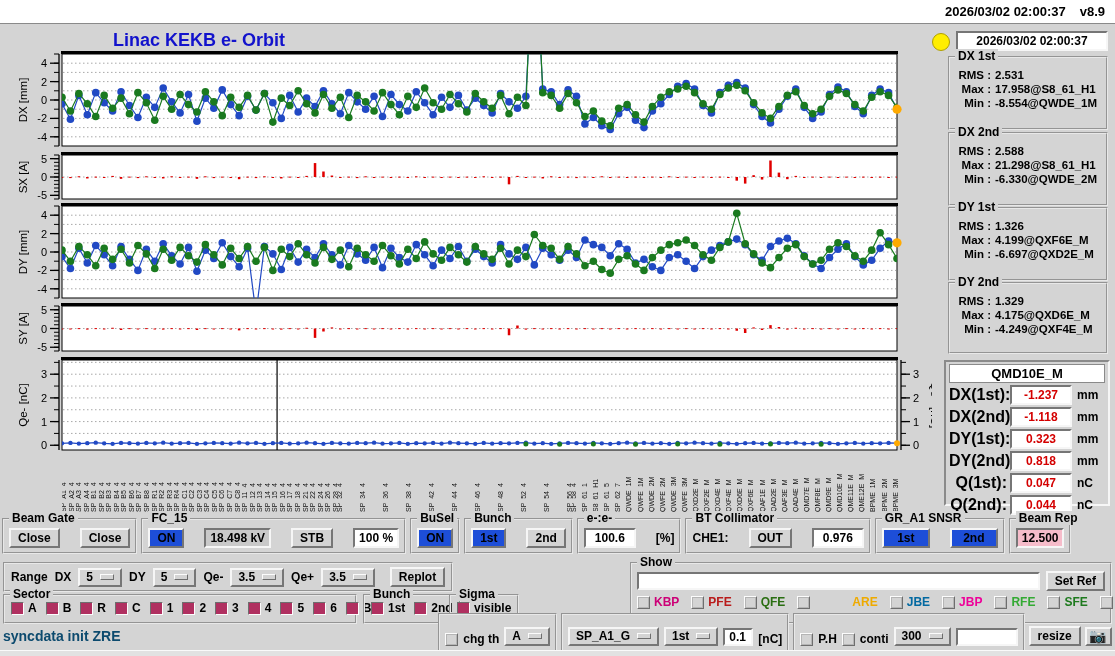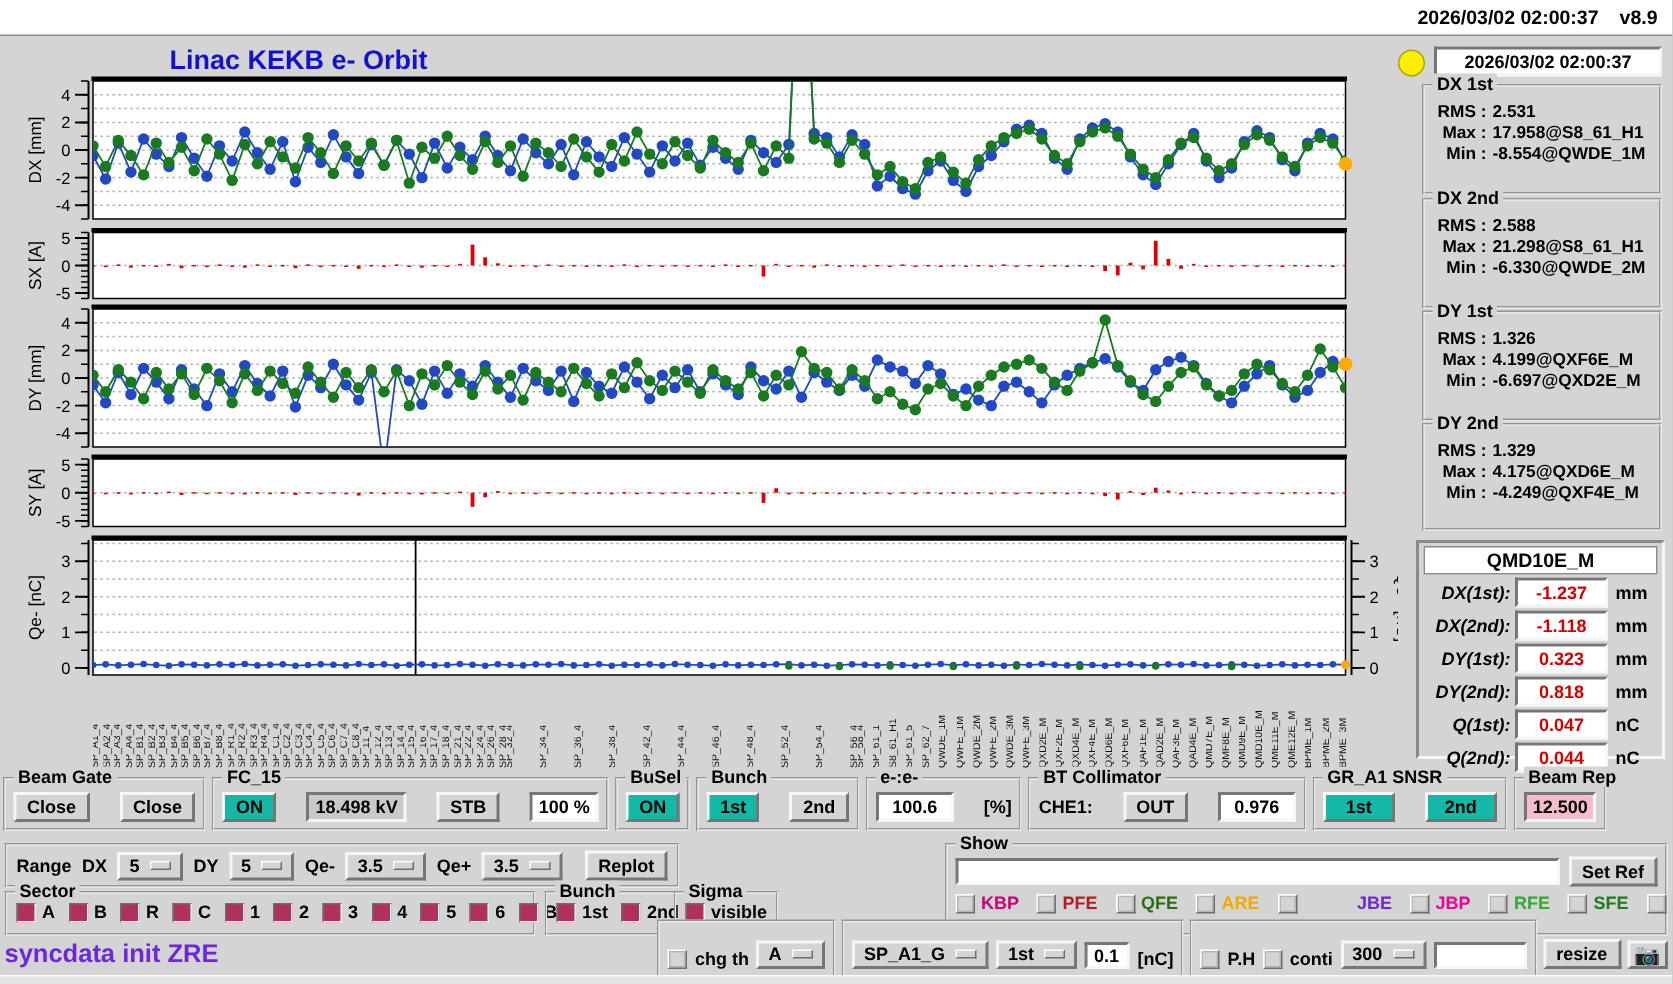--- a/index.html
+++ b/index.html
@@ -13,38 +13,38 @@
         background:#ffee00;border:1px solid #b0a000;}
   .disp{background:#fff;border-top:2px solid #767676;border-left:2px solid #767676;
         border-bottom:2px solid #f6f6f6;border-right:2px solid #f6f6f6;
         font-weight:bold;font-size:12px;padding:0 4px;line-height:16px;color:#000;box-sizing:border-box;}
   .disp.gray{background:#c9c9c9;}
   .disp.pink{background:#f6bcca;}
   .disp.red{color:#d40000;text-align:center;}
   .btn{background:#d4d4d4;border-top:2px solid #f6f6f6;border-left:2px solid #f6f6f6;
        border-bottom:2px solid #767676;border-right:2px solid #767676;
        font-weight:bold;font-size:12px;padding:0 7px;line-height:16px;color:#000;cursor:pointer;box-sizing:border-box;white-space:nowrap;}
-  .btn.green{background:#14b8a6;}
+  .btn.green{background:#1d4ed8;}
   .side-time{position:absolute;left:956px;top:31px;width:152px;height:20px;text-align:center;}
   .grp{position:relative;border:2px groove #e8e8e8;box-sizing:border-box;}
   .grp-title{position:absolute;top:-9px;left:5px;background:#d4d4d4;padding:0 3px;
              font-weight:bold;font-size:12px;white-space:nowrap;color:#000;}
   
   .sgrp{position:absolute;left:948px;width:160px;padding:9px 4px 2px 4px;}
   .stat-line{display:flex;font-size:11.5px;font-weight:bold;margin:2px 0;color:#000;}
   .stat-line .sl{width:37px;text-align:right;margin-right:4px;flex:0 0 auto;}
   
   .qmd{position:absolute;left:944px;top:360px;width:166px;height:146px;
        border-top:2px solid #8a8a8a;border-left:2px solid #8a8a8a;
        border-bottom:2px solid #f6f6f6;border-right:2px solid #f6f6f6;
        padding:2px 3px;box-sizing:border-box;background:#d4d4d4;}
   .qmd-title{background:#fff;border:1px solid #8a8a8a;text-align:center;font-weight:bold;
              font-size:13px;line-height:17px;margin-bottom:2px;}
   .qmd-row{display:flex;align-items:center;margin:2px 0;}
-  .qmd-row .ql{width:58px;text-align:right;font-weight:bold;font-size:12px;margin-right:3px;flex:0 0 auto;font-style:italic;}
+  .qmd-row .ql{width:58px;text-align:right;font-weight:bold;font-size:16px;margin-right:3px;flex:0 0 auto;}
   .qmd-row .qv{width:62px;flex:0 0 auto;}
   .qmd-row .qu{font-weight:bold;font-size:12px;margin-left:5px;}
   
   .chart{position:absolute;left:17px;}
   .xlabels{position:absolute;left:62px;top:452px;width:836px;height:60px;display:flex;overflow:hidden;}
   .xgroup{display:flex;justify-content:space-between;overflow:hidden;height:60px;}
   .xg-left{width:33%;}.xg-mid{width:28%;}.xg-right{width:39%;}
   .xlabel{writing-mode:vertical-rl;transform:rotate(180deg);font-size:7px;line-height:6px;
           white-space:nowrap;height:60px;overflow:hidden;flex:0 0 auto;margin:0 -1px;color:#111;}
   
@@ -69,21 +69,21 @@
       border-bottom:1px solid #6e6e6e;border-right:1px solid #6e6e6e;}
   .range-grp{position:absolute;left:3px;top:562px;height:30px;padding:4px 6px;}
   .sector-grp{position:absolute;left:3px;top:594px;width:354px;height:30px;padding:5px 6px;}
   .bunch-grp{position:absolute;left:363px;top:594px;height:30px;padding:5px 6px;}
   .sigma-grp{position:absolute;left:449px;top:594px;height:30px;padding:5px 6px;}
   .show-grp{position:absolute;left:630px;top:562px;width:482px;height:62px;padding:7px 5px 3px 5px;
             display:flex;flex-direction:column;gap:4px;align-items:stretch;}
   .show-row{display:flex;align-items:center;gap:6px;}
   .statusbar{position:absolute;left:0;top:622px;width:1115px;height:28px;display:flex;
              align-items:center;padding:0 3px;box-sizing:border-box;gap:4px;}
-  .status-msg{flex:1;font-weight:bold;font-size:17px;color:#6d28d9;}
+  .status-msg{flex:1;font-weight:bold;font-size:14px;color:#0c4a6e;}
   .sbgrp{border:2px groove #e8e8e8;display:flex;align-items:flex-end;gap:5px;padding:12px 5px;background:#d4d4d4;}
   .cam{font-size:14px;line-height:15px;padding:0 3px;}
   .bottom-strip{position:absolute;left:0;top:650px;width:1115px;height:6px;background:#e2e2e2;border-top:1px solid #fafafa;}
   input.disp{outline:none;}
   svg text{font-family:"Liberation Sans",sans-serif;}
 </style>
 </head>
 <body>
 
 <div class="app">
@@ -1360,25 +1360,25 @@
           <span class="cb-item">
             <span class="cb"></span>
             <span class="cb-label" style="color: #b91c1c;">PFE</span>
           </span>
           <span class="cb-item">
             <span class="cb"></span>
             <span class="cb-label" style="color: rgb(42, 110, 18);">QFE</span>
           </span>
           <span class="cb-item">
             <span class="cb"></span>
-            <span class="cb-label" style="color: rgb(238, 170, 0);">ARE</span>
+            <span class="cb-label" style="color: rgb(238, 170, 0); margin-left: 38px;">ARE</span>
           </span>
           <span class="cb-item">
             <span class="cb"></span>
-            <span class="cb-label" style="color: #6d28d9; margin-left: 36px;">JBE</span>
+            <span class="cb-label" style="color: #0369a1;">JBE</span>
           </span>
           <span class="cb-item">
             <span class="cb"></span>
             <span class="cb-label" style="color: rgb(238, 0, 153);">JBP</span>
           </span>
           <span class="cb-item">
             <span class="cb"></span>
             <span class="cb-label" style="color: rgb(51, 170, 51);">RFE</span>
           </span>
           <span class="cb-item">

